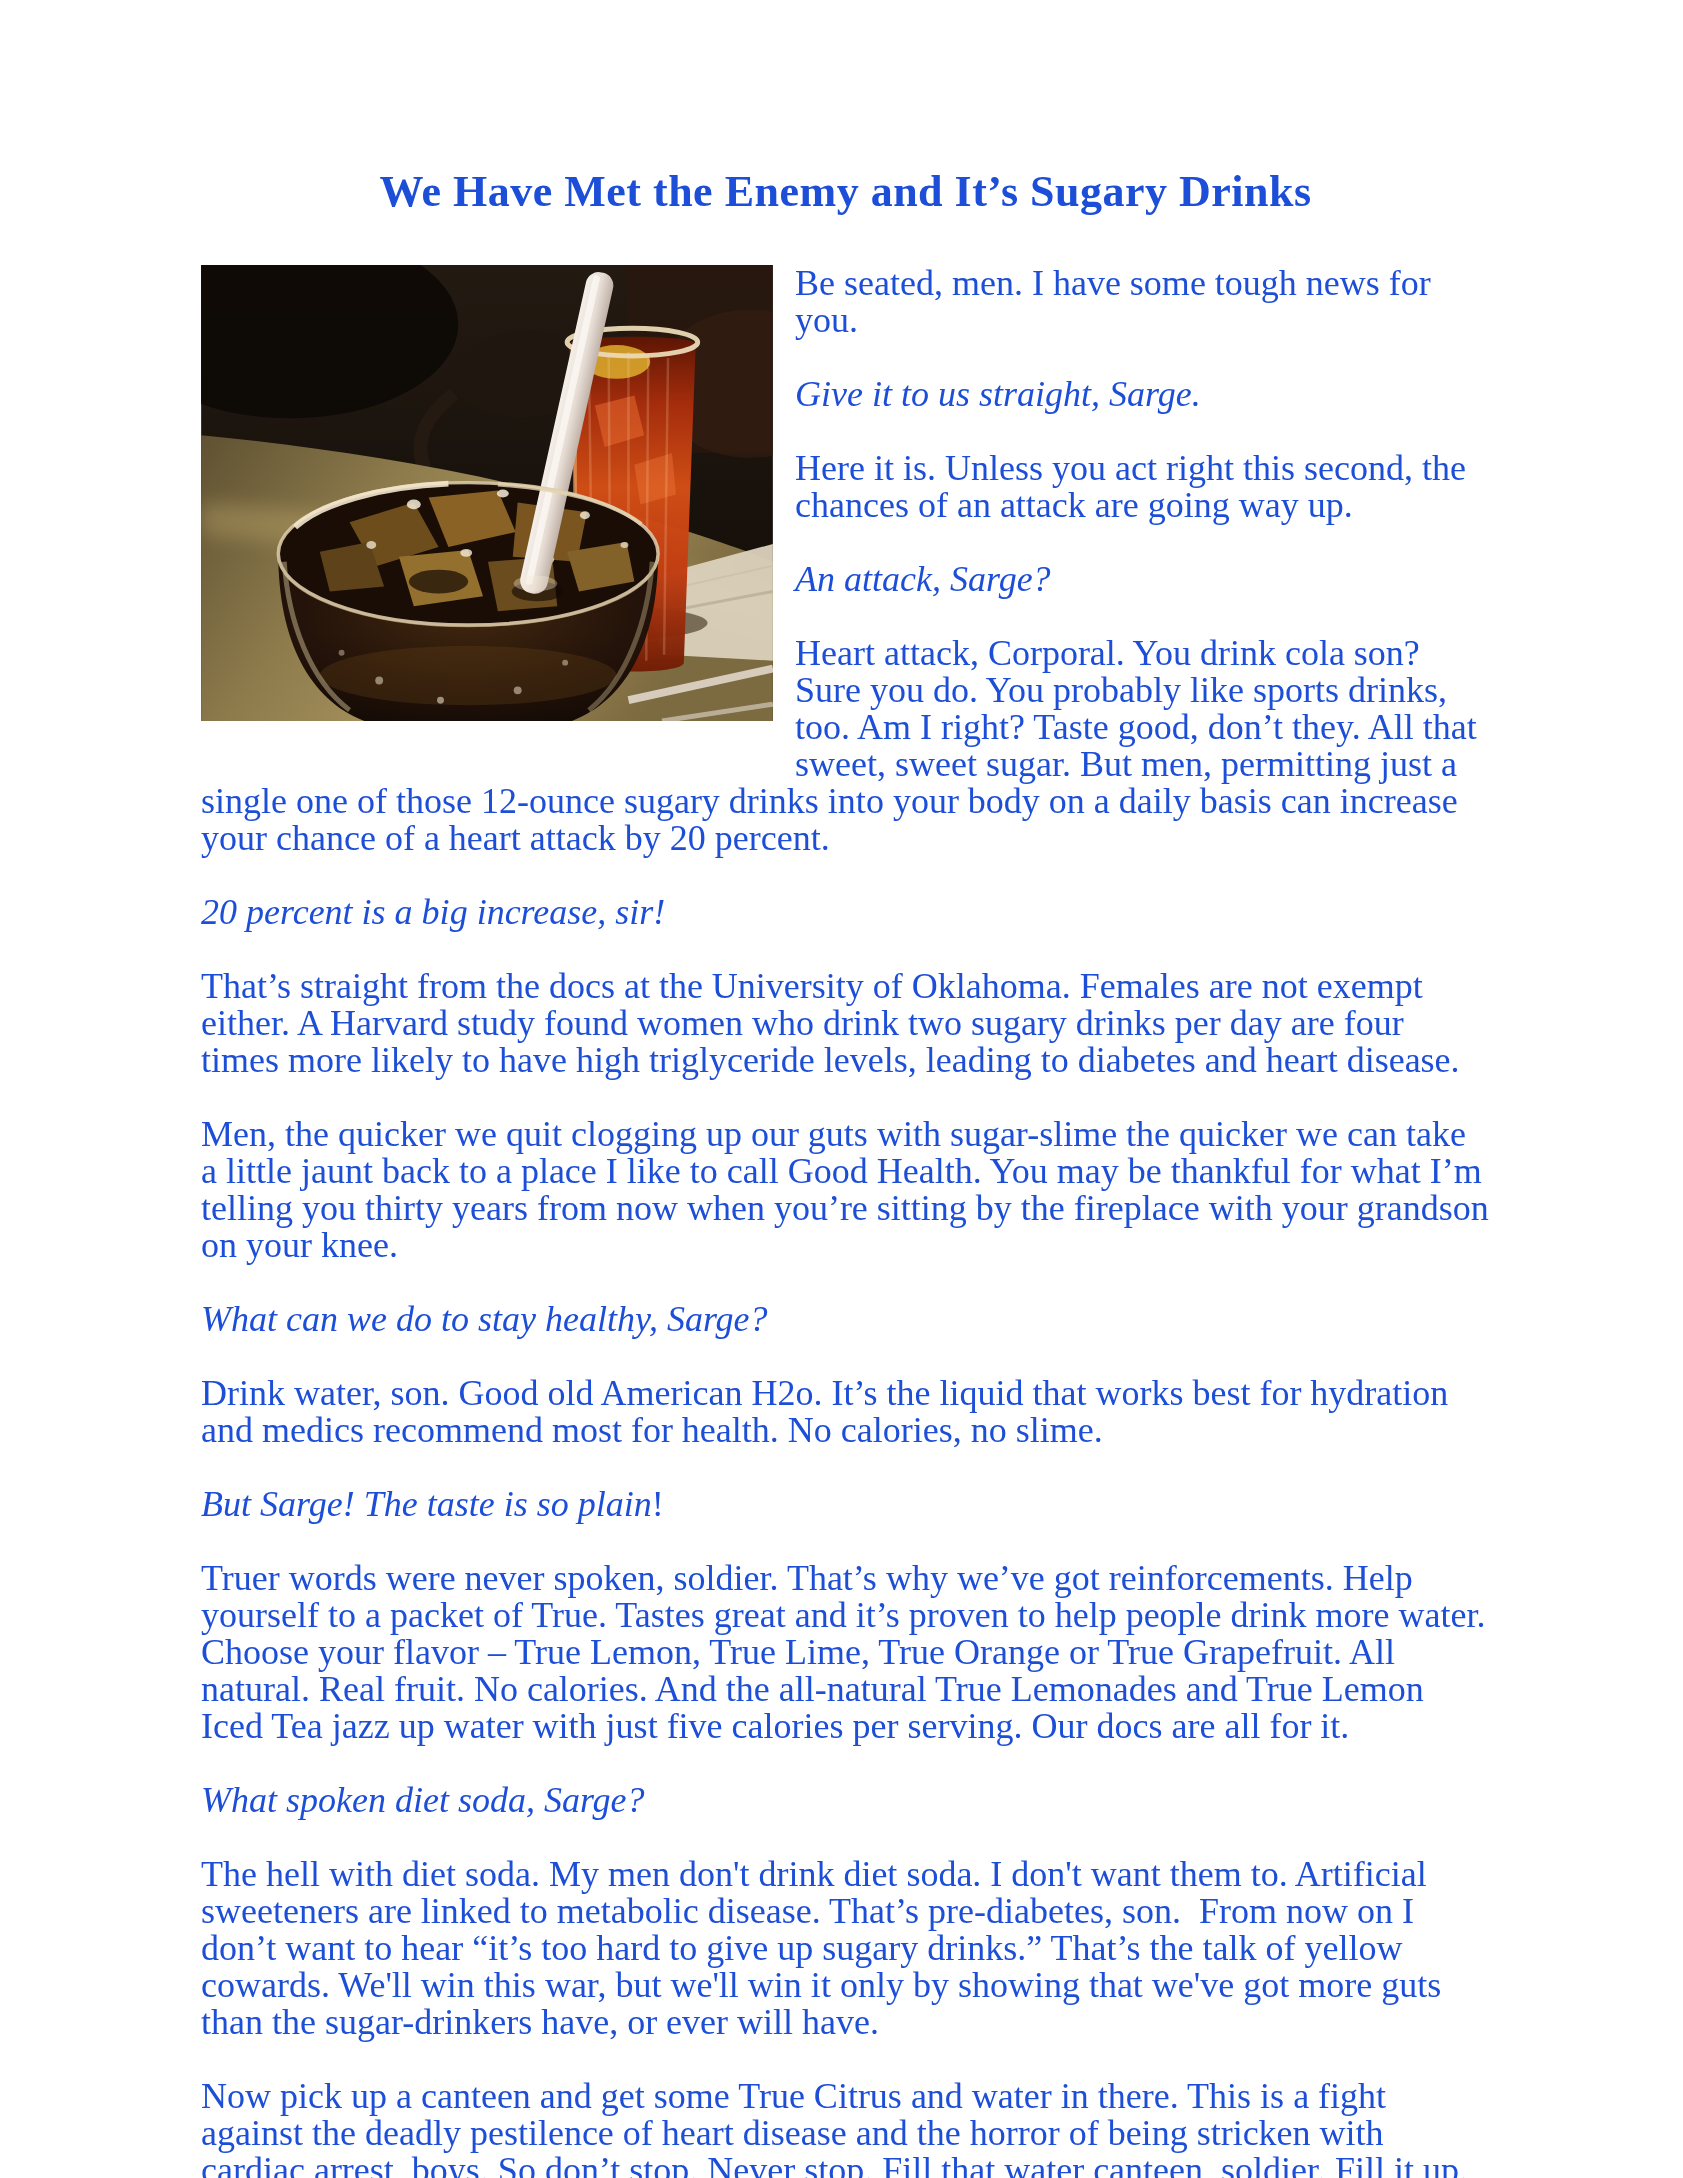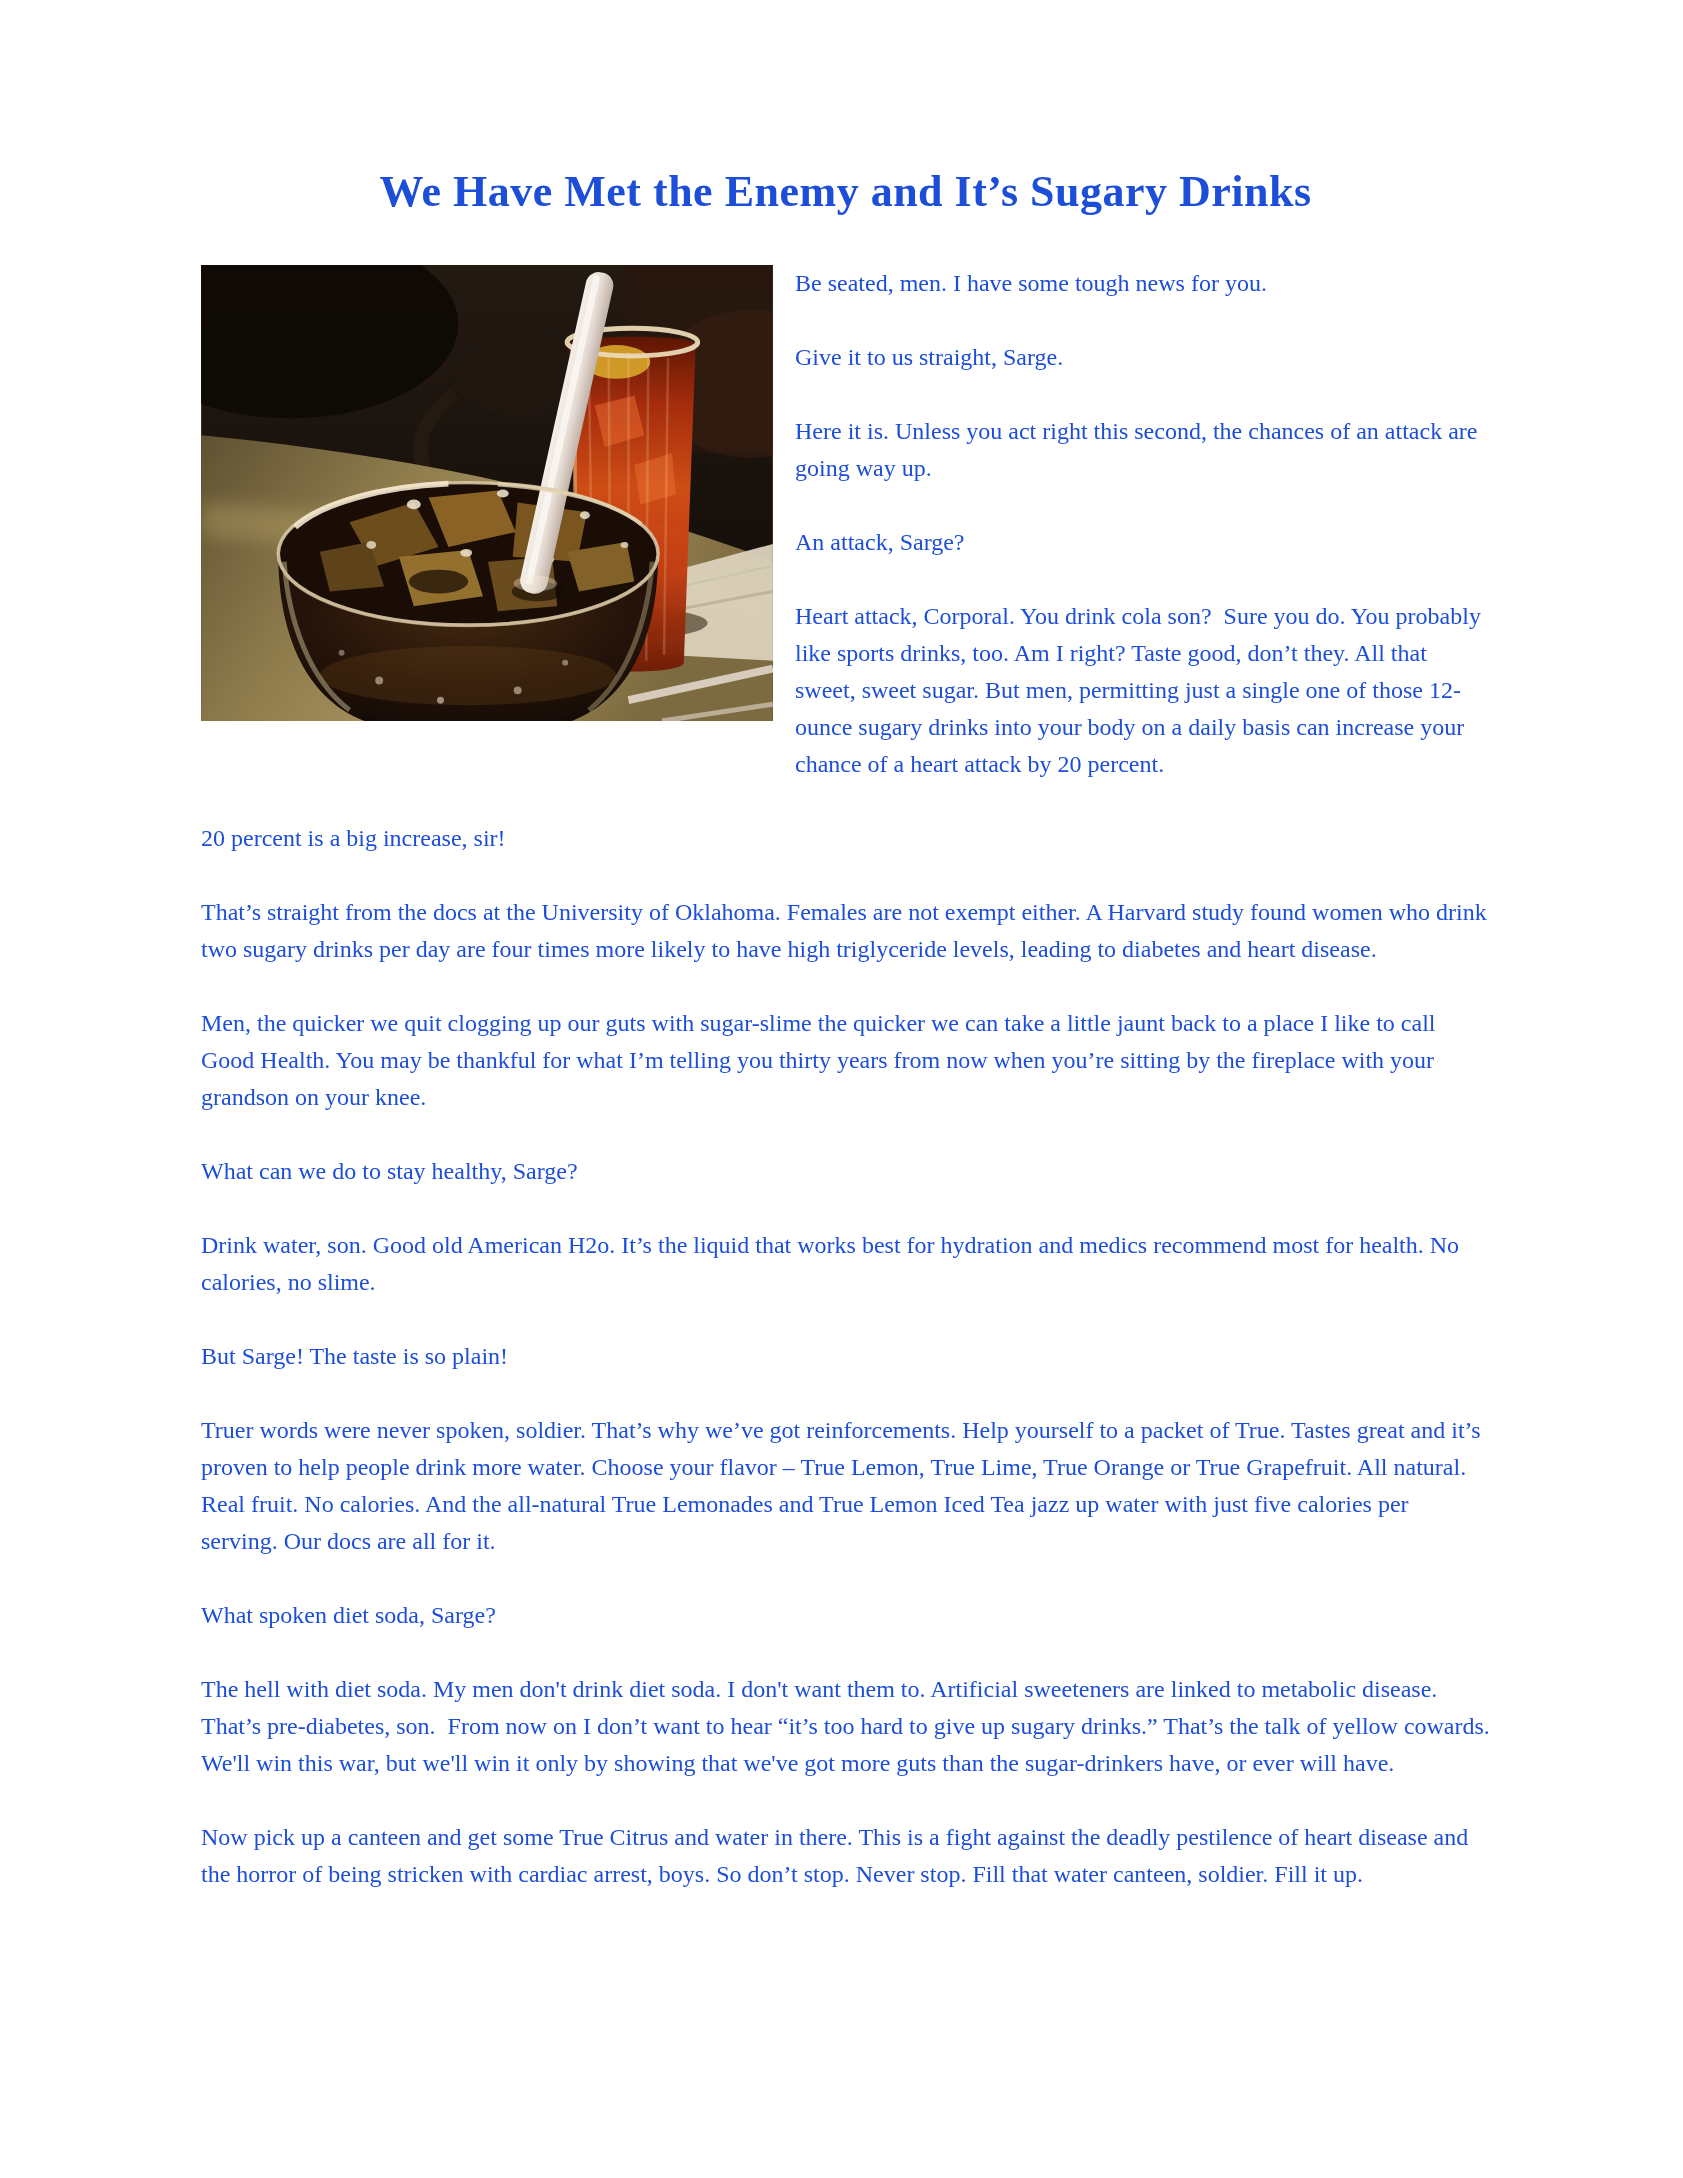--- a/index.html
+++ b/index.html
@@ -25,25 +25,25 @@
     letter-spacing:0.5px;
   }
   .photo{
     float:left;
     width:572px;height:456px;
     margin:0 22px 45px 0;
   }
   .photo svg{display:block;width:572px;height:456px;}
   .flow p{
     margin:0 0 37px 0;
-    font-size:24px;
+    font-size:36px;
     line-height:37px;
     white-space:pre-wrap;
   }
-  .flow p span.i{}
+  .flow p span.i{font-style:italic;}
   .flow p span.b{font-weight:normal;}
 </style>
 </head>
 <body>
 
 <div class="page">
   <div class="content">
     <h1 class="title">We Have Met the Enemy and It’s Sugary Drinks</h1>
     <div class="flow">
       <div class="photo">

